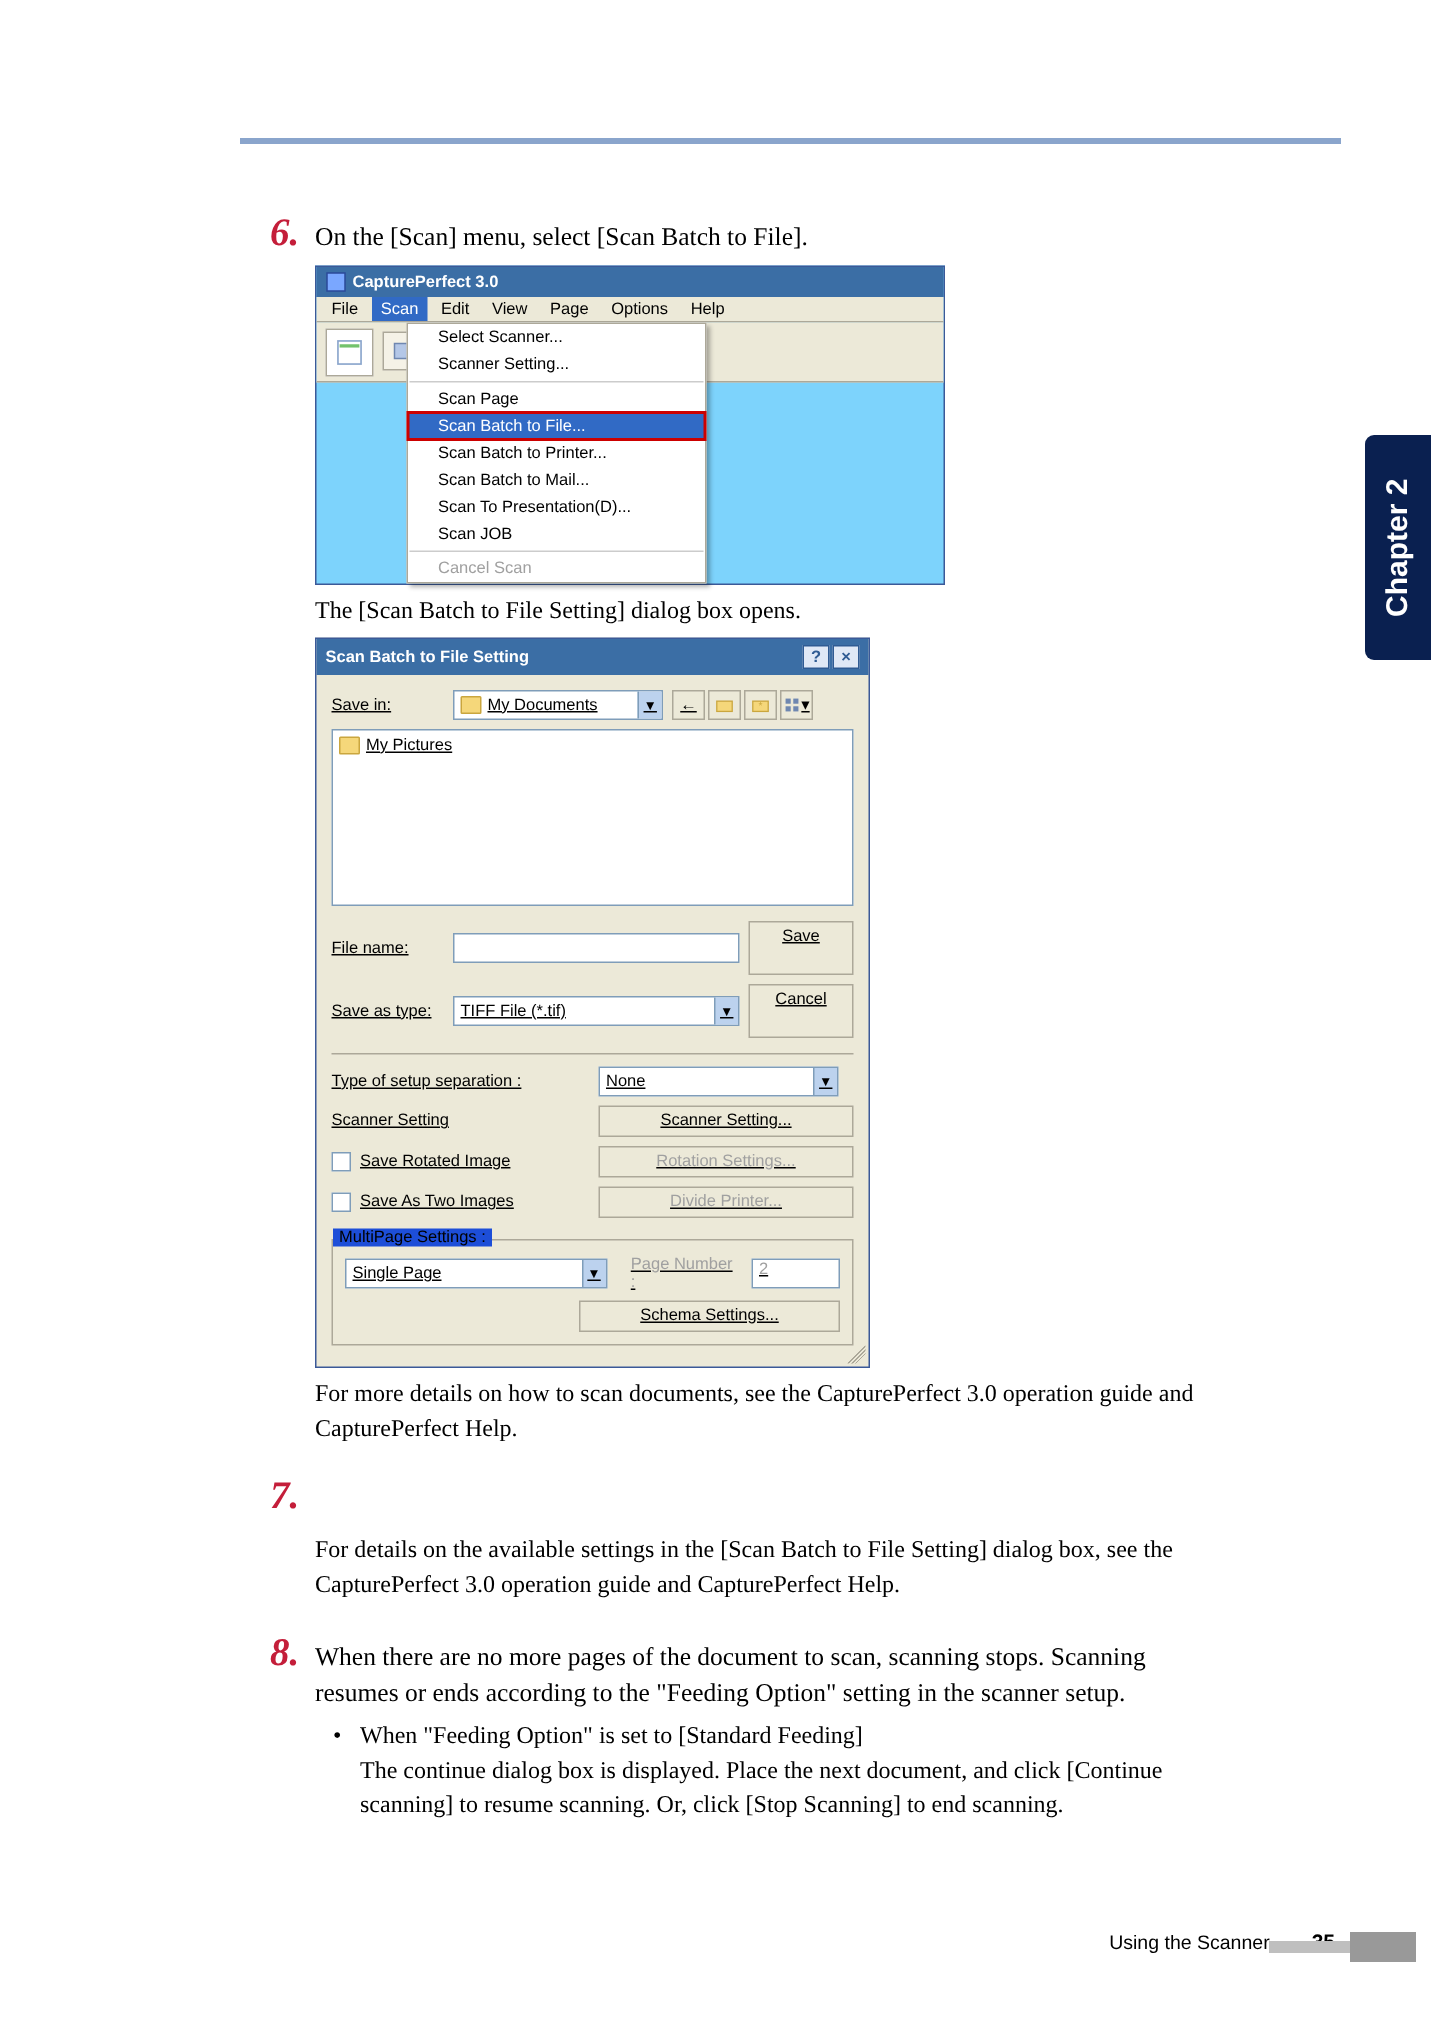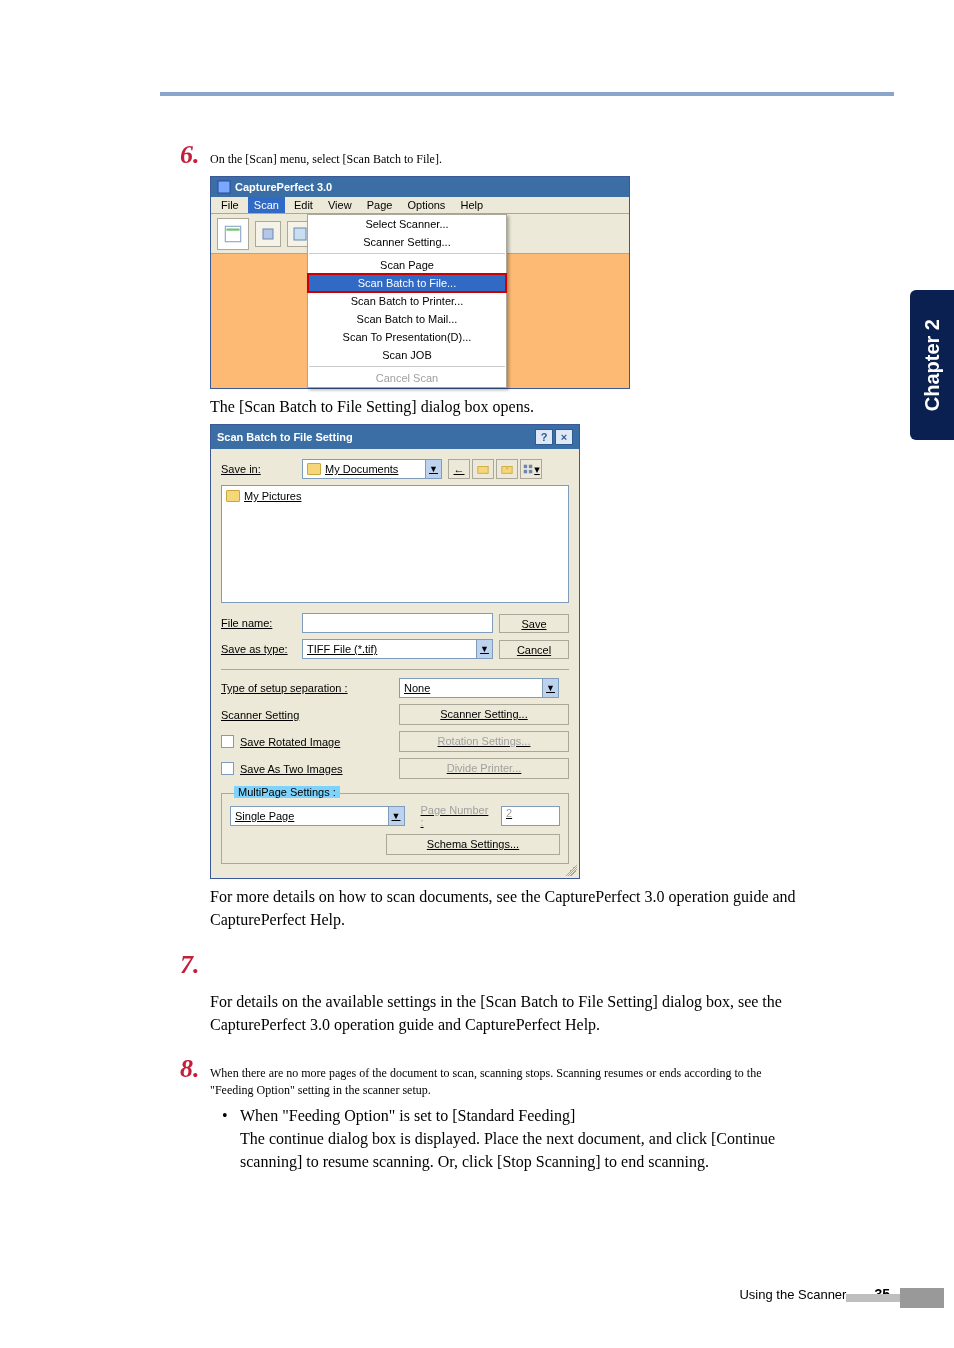--- a/index.html
+++ b/index.html
@@ -29,21 +29,21 @@
   .step-row { display: flex; align-items: baseline; gap: 6px; }
   .step-num {
     font-family: Georgia, serif;
     font-weight: bold;
     font-style: italic;
     font-size: 26px;
     color: #c41e3a;
     min-width: 24px;
   }
   .step-dot { font-size: 26px; font-weight: bold; color: #c41e3a; }
-  .step-text { font-size: 12px; line-height: 1.45; }
+  .step-text { font-size: 17px; line-height: 1.45; }
   .body-block {
     margin-left: 30px;
     font-size: 16px;
     line-height: 1.45;
     margin-top: 6px;
     margin-bottom: 6px;
   }
   .bullet-block {
     margin-left: 42px;
     font-size: 16px;
@@ -55,21 +55,21 @@
   .bullet-text { flex: 1; }
   .bullet-cont { margin-left: 18px; }
   .indent-image { margin-left: 30px; margin-top: 6px; margin-bottom: 6px; }
 
   
   .cp-win {
     width: 420px;
     font-family: Tahoma, Arial, sans-serif;
     font-size: 11px;
     border: 1px solid #3b5998;
-    background: #fdba74;
+    background: #7dd3fc;
   }
   .cp-title {
     background: linear-gradient(#3b6ea5, #3b6ea5);
     color: #fff;
     padding: 3px 6px;
     display: flex; align-items: center; gap: 4px;
     font-weight: bold;
   }
   .cp-logo {
     width: 14px; height: 14px; display:inline-block;
@@ -112,26 +112,25 @@
     position: absolute;
     left: 6px; top: 4px;
     width: 32px; height: 32px;
     background: #fff;
     border: 1px solid #aca899;
     display:flex; align-items:center; justify-content:center;
   }
   .cp-menu-drop {
     position: relative;
     margin-top: -40px;
-    margin-left: 96px;
+    margin-left: 60px;
     width: 200px;
     background: #fff;
     border: 1px solid #aca899;
     box-shadow: 2px 2px 3px rgba(0,0,0,.3);
-    text-align: center;
   }
   .cp-mi { padding: 3px 20px; color:#000; }
   .cp-mi.gray { color:#a0a0a0; }
   .cp-sep { border-top:1px solid #ccc; margin:2px 1px; }
   .cp-mi.hl { background:#316ac5; color:#fff; }
   .cp-mi.boxed { outline:2px solid #cc0000; outline-offset:-1px; }
 
   
   .sb-dialog {
     width: 370px;
@@ -173,21 +172,21 @@
   }
   .sb-filelist {
     border:1px solid #7f9db9; background:#fff; height:118px;
     padding:4px; margin-bottom:10px;
   }
   .sb-folder { display:flex; align-items:center; gap:4px; font-size:11px; }
   .sb-input {
     flex:1; border:1px solid #7f9db9; background:#fff; height:20px;
   }
   .sb-btn {
-    width:70px; height:19px; border:1px solid #aca899;
+    width:70px; height:36px; border:1px solid #aca899;
     background:#ece9d8; text-align:center; line-height:19px;
   }
   .sb-hr { border-top:1px solid #aca899; margin:10px 0 8px; }
   .sb-grid-row { display:flex; align-items:center; margin-bottom:6px; gap:8px; }
   .sb-grid-l { width:170px; }
   .sb-sel {
     width:160px; display:flex; align-items:center;
     border:1px solid #7f9db9; background:#fff; height:20px; padding-left:4px;
   }
   .sb-sel .dd {
@@ -202,21 +201,21 @@
   .sb-check { display:flex; align-items:center; gap:6px; }
   .sb-cb {
     width:13px; height:13px; border:1px solid #7f9db9; background:#fff;
     display:inline-block;
   }
   .sb-field {
     position: relative;
     border:1px solid #aca899; padding:10px 8px 8px; margin-top:14px;
   }
   .sb-legend {
-    position:absolute; top:-8px; left:12px; background:#7dd3fc;
+    position:absolute; top:-8px; left:0; background:#1d4ed8;
     padding:0 4px; font-size:11px;
   }
   .sb-num {
     width:60px; border:1px solid #7f9db9; background:#fff;
     height:20px; padding:0 4px; color:#a0a0a0;
   }
   .sb-resize {
     position:absolute; right:2px; bottom:2px;
     width:12px; height:12px;
     background:

